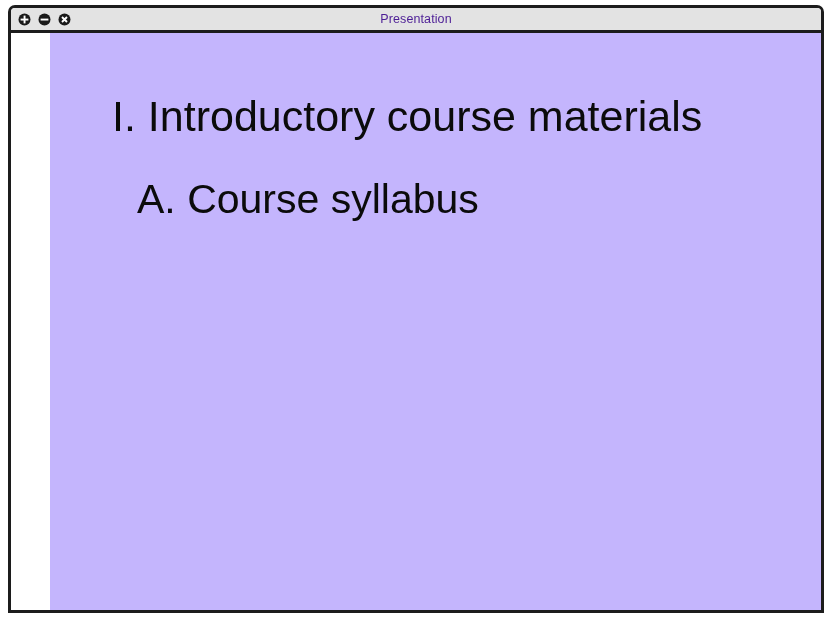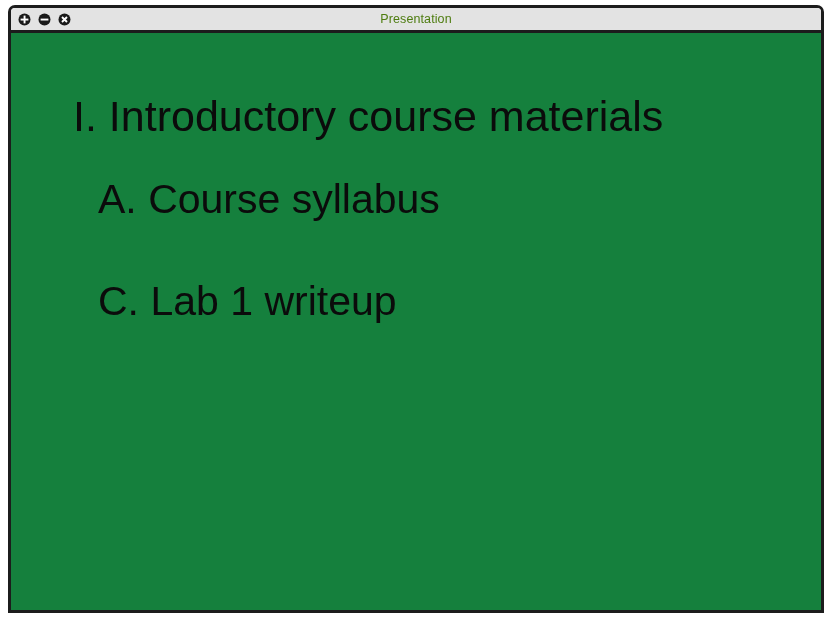--- a/index.html
+++ b/index.html
@@ -52,31 +52,32 @@
   .ctl {
     width: 13px;
     height: 13px;
     display: block;
   }
 
   .title-text {
     width: 100%;
     text-align: center;
     font-size: 12.5px;
-    color: #4d7c0f;
+    color: #4c1d95;
     line-height: 22px;
     letter-spacing: 0.1px;
     user-select: none;
   }
 
   .slide {
     flex: 1 1 auto;
     position: relative;
-    background: #15803d;
+    background: #c4b5fd;
     overflow: hidden;
+    margin-left: 39px;
   }
 
   .slide-title {
     position: absolute;
     left: 62px;
     top: 62px;
     font-size: 43px;
     line-height: 1.0;
     color: #0b0b0b;
     white-space: nowrap;
@@ -134,17 +135,16 @@
 
     <div class="title-text">Presentation</div>
   </div>
 
   <div class="slide">
 
     <div class="slide-title">I. Introductory course materials</div>
 
     <ul class="bullet-list">
       <li class="bullet-item">A. Course syllabus</li>
-      <li class="bullet-item">C. Lab 1 writeup</li>
     </ul>
 
   </div>
 </div>
 
 </body></html>

